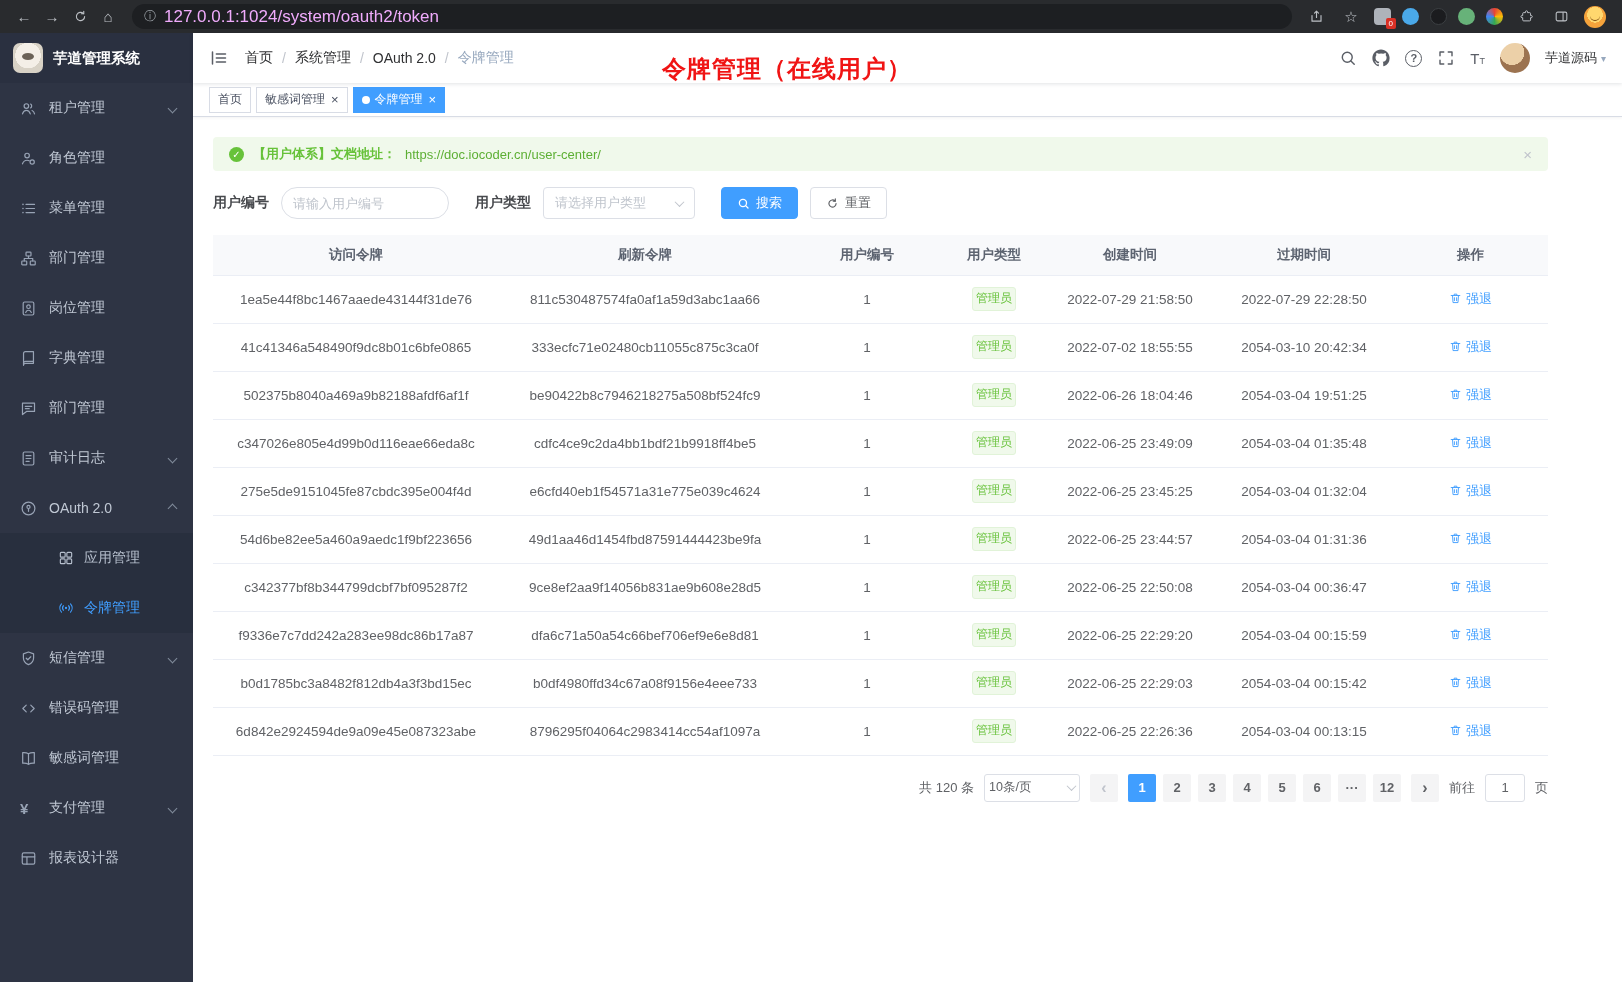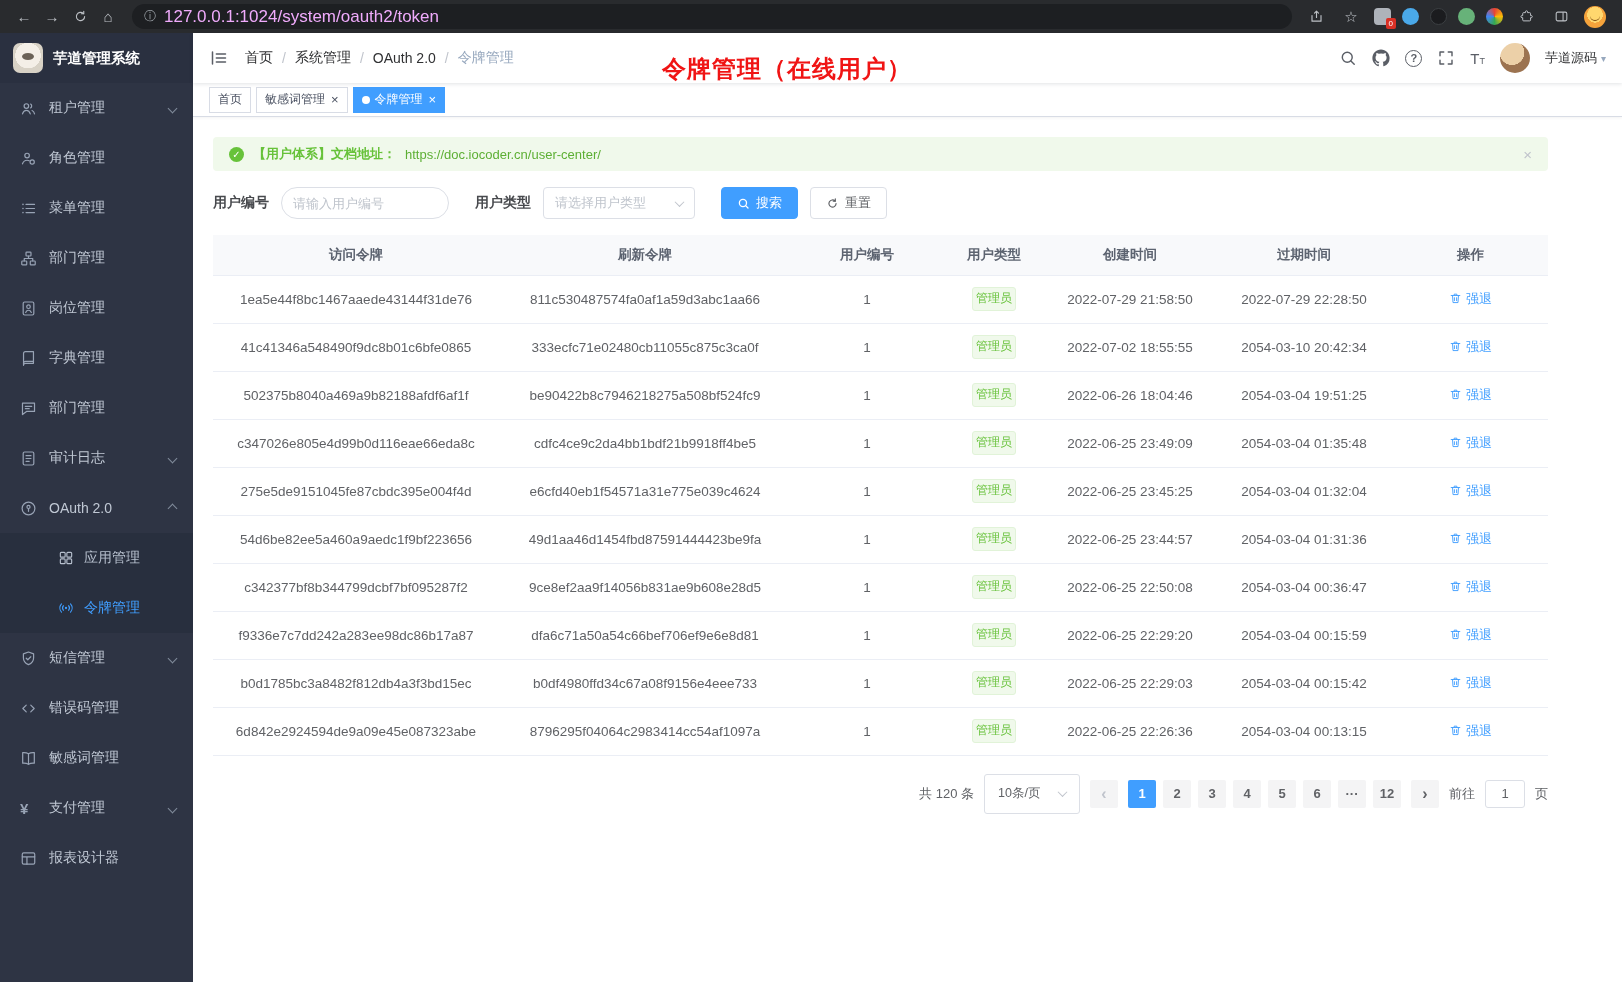--- a/index.html
+++ b/index.html
@@ -94,21 +94,21 @@
 
   table.grid{width:1335px;border-collapse:collapse;margin-top:16px;table-layout:fixed}
   .grid th{height:40px;background:#f8f9fb;color:#5c6370;font-size:13.5px;font-weight:700;text-align:center;border-bottom:1px solid #ebeef5}
   .grid td{height:48px;text-align:center;font-size:13.5px;color:#606266;border-bottom:1px solid #ebeef5;white-space:nowrap;overflow:hidden}
   .tag-admin{display:inline-block;padding:3px 3px;font-size:12px;color:#67c23a;background:#f0f9eb;border:1px solid #e1f3d8;border-radius:3px;line-height:1.3}
   .force-btn{color:#409eff;font-size:13px;display:inline-flex;align-items:center;gap:4px;cursor:pointer}
   .op-ic{width:13px;height:13px;display:inline-flex;color:#409eff}
   .op-ic svg{width:100%;height:100%}
 
   .pager{display:flex;align-items:center;justify-content:flex-end;margin-top:18px;gap:10px;font-size:13px;color:#606266;width:1335px}
-  .psize{width:96px;height:40px;border:1px solid #dcdfe6;border-radius:3px;display:flex;align-items:center;justify-content:space-between;padding:0 13px;font-size:12.5px;cursor:pointer;background:#fff}
+  .psize{width:96px;height:28px;border:1px solid #dcdfe6;border-radius:3px;display:flex;align-items:center;justify-content:space-between;padding:0 4px;font-size:12.5px;cursor:pointer;background:#fff}
   .pages{display:flex;gap:7px}
   .pbtn{min-width:28px;height:28px;border:none;border-radius:2px;background:#f4f4f5;color:#606266;display:inline-flex;align-items:center;justify-content:center;font-size:13px;font-weight:700;cursor:pointer;font-family:inherit;padding:0 4px}
   .pbtn.active{background:#409eff;color:#fff}
   .pbtn.prev{color:#c0c4cc;font-size:16px}
   .pbtn.next{font-size:16px}
   .goto-input{width:40px;height:28px;border:1px solid #dcdfe6;border-radius:3px;text-align:center;font-size:13px;color:#606266;font-family:inherit;outline:none}
 
   .annotation{position:absolute;top:53px;left:662px;font-size:24px;font-weight:700;color:#f01414;letter-spacing:1px;z-index:50;white-space:nowrap}
 </style>
 </head>

